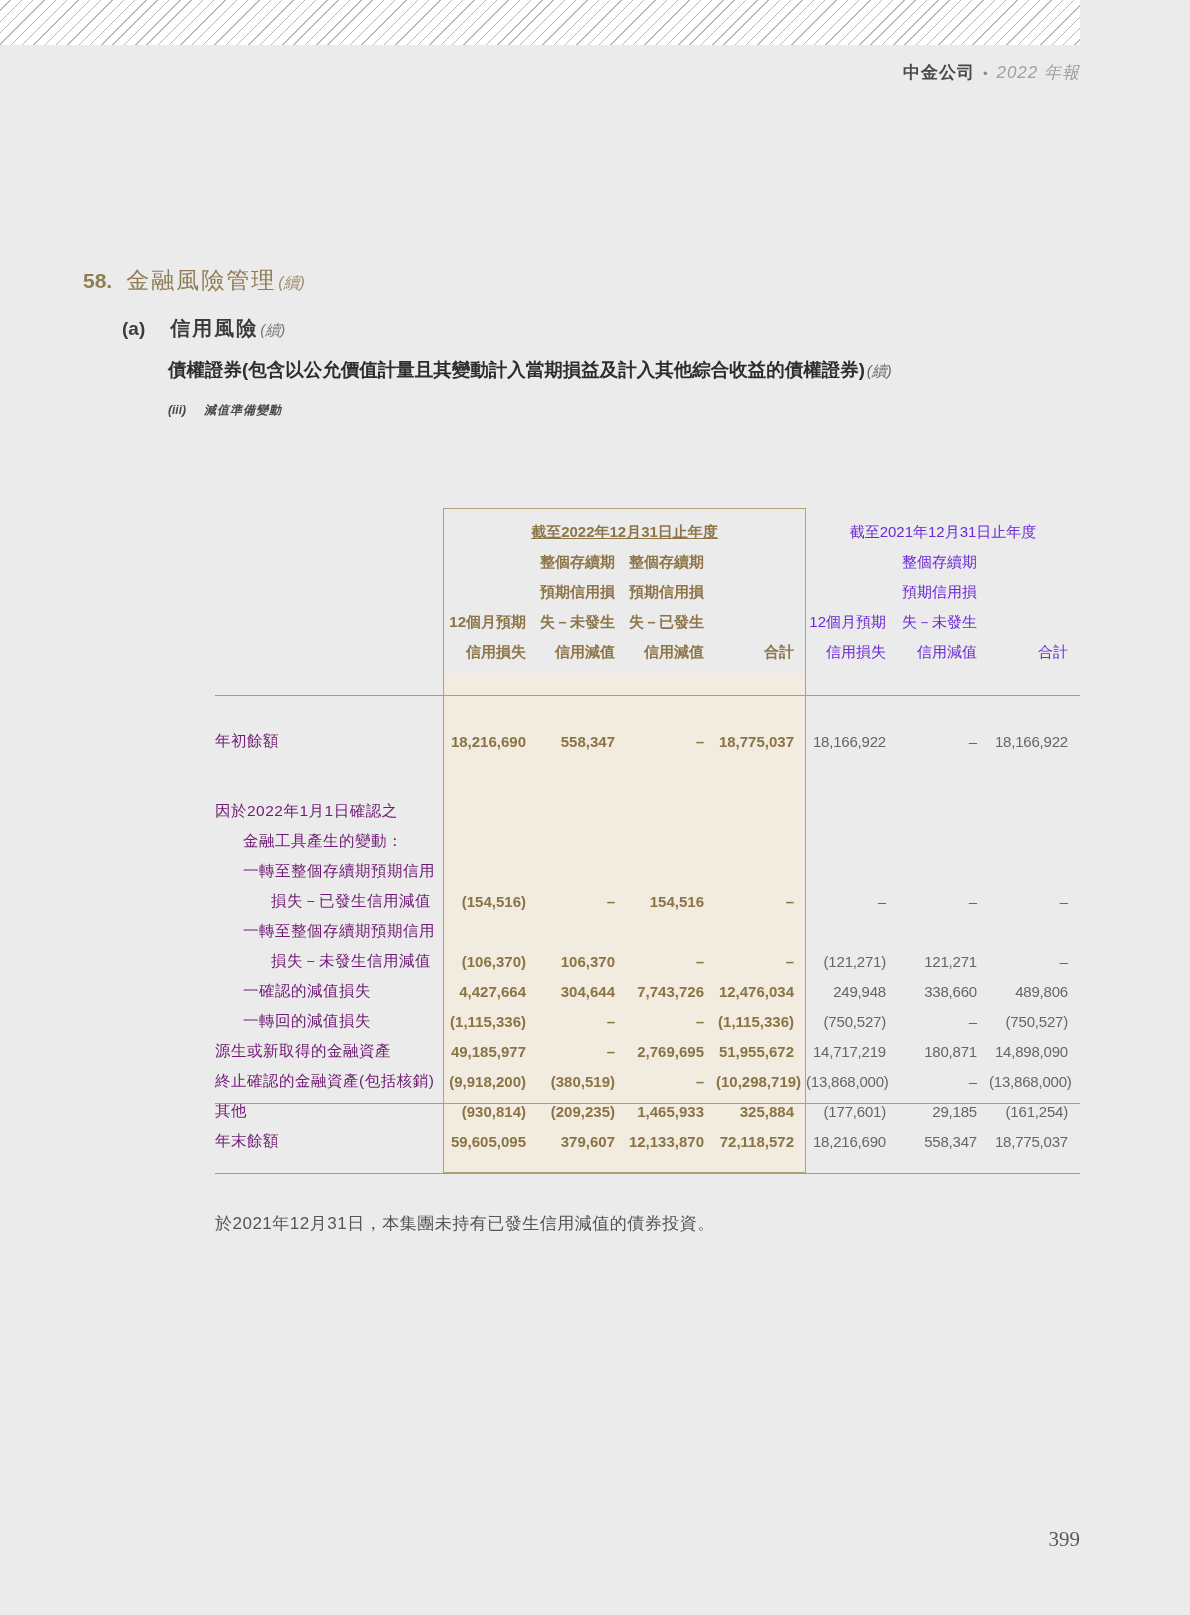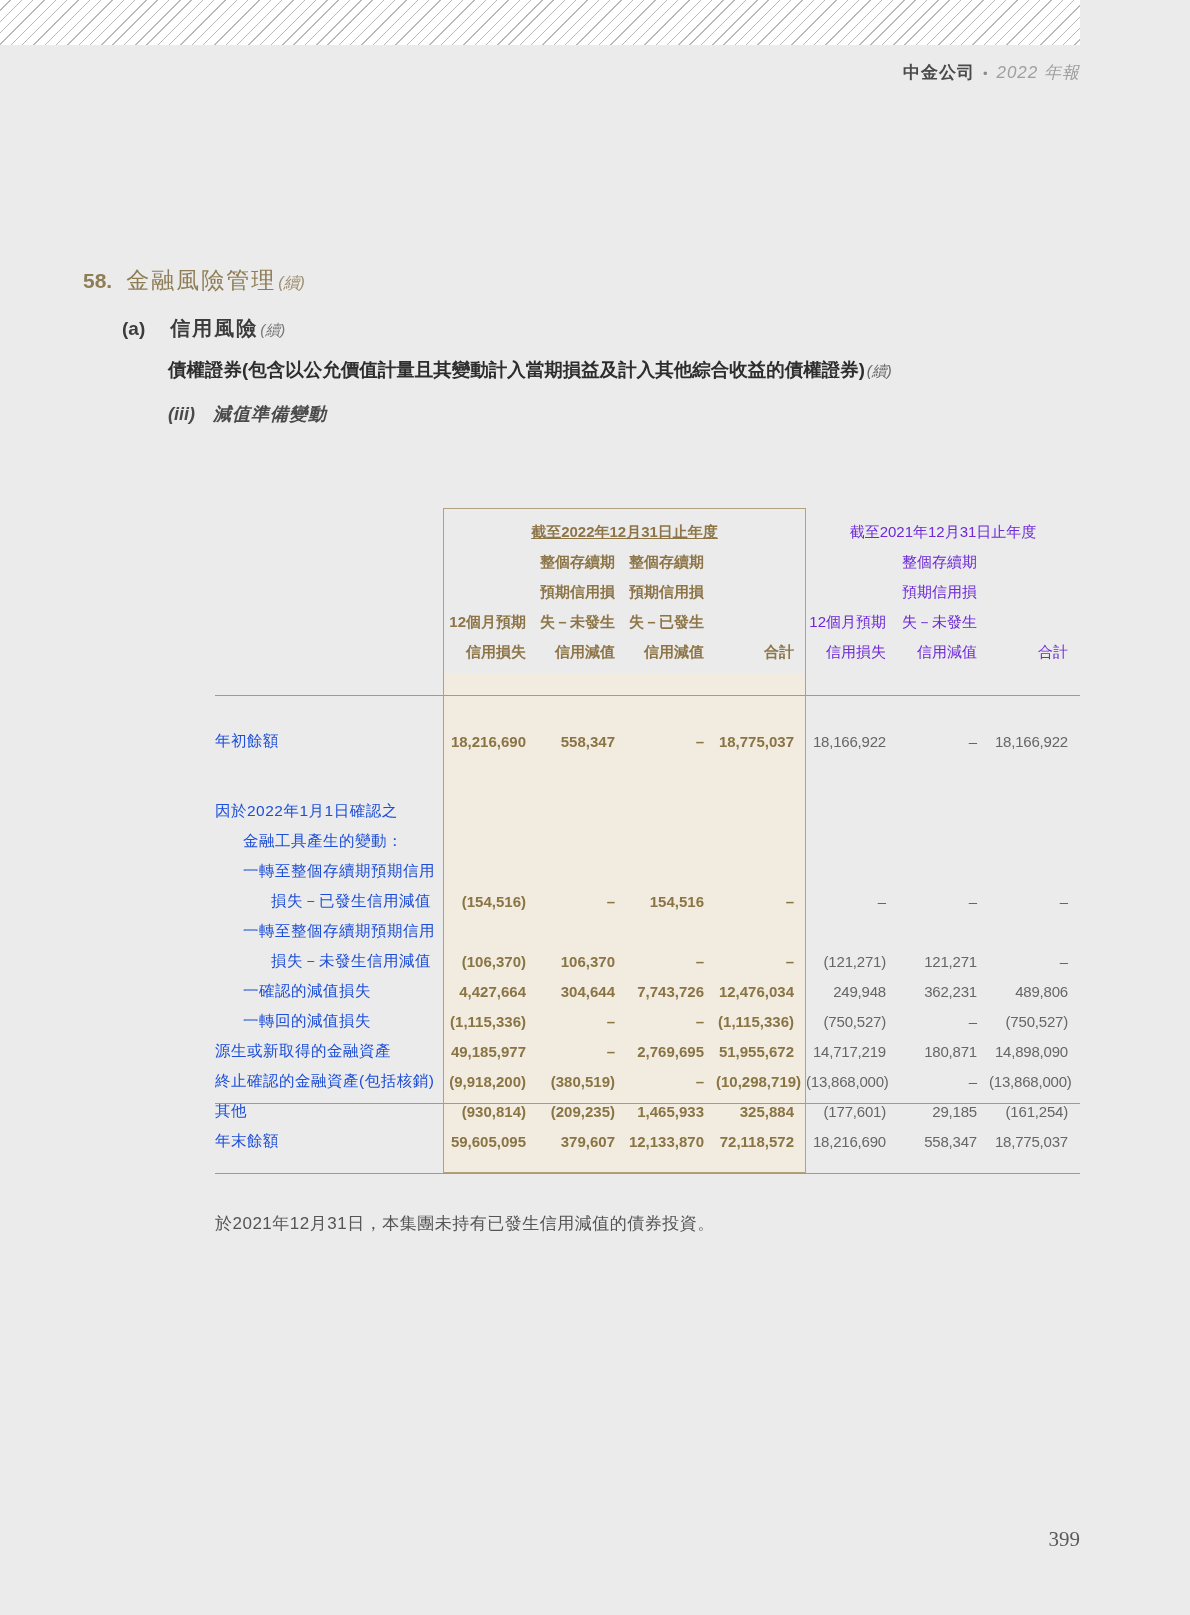--- a/index.html
+++ b/index.html
@@ -26,21 +26,21 @@
   .sec-heading{position:absolute; left:83px; top:265px; color:#8e7c54; white-space:nowrap;}
   .sec-heading .no{font-weight:bold; font-size:21px; margin-right:14px;}
   .sec-heading .t{font-size:23px; letter-spacing:2px;}
   .cont{font-style:italic; font-size:16px; color:#9b8d6d; margin-left:2px;}
   .sub-heading{position:absolute; left:122px; top:315px; color:#3c3c3c; white-space:nowrap;}
   .sub-heading .letter{font-weight:bold; font-size:19px; margin-right:25px;}
   .sub-heading .t{font-weight:bold; font-size:20px; letter-spacing:2px;}
   .sub-heading .cont{color:#777; font-size:15px;}
   .bond-heading{position:absolute; left:168px; top:357px; color:#2d2d2d; font-weight:bold; font-size:18.5px; white-space:nowrap;}
   .bond-heading .cont{font-weight:normal; color:#666; font-size:15px;}
-  .item-heading{position:absolute; left:168px; top:402px; color:#4a4a4a; font-weight:bold; font-style:italic; font-size:18px; white-space:nowrap;}
+  .item-heading{position:absolute; left:168px; top:402px; color:#4a4a4a; font-weight:bold; font-style:italic; font-size:12px; white-space:nowrap;}
   .item-heading .t{margin-left:18px; letter-spacing:1px;}
   .intro{position:absolute; left:215px; top:441px; font-size:17px; color:#555; letter-spacing:0.5px; white-space:nowrap;}
   
   .table-area{position:absolute; left:215px; top:493px; width:865px; height:700px;}
   .box-fill{position:absolute; left:229px; top:180px; width:361px; height:500px; background:#f1ecdf; z-index:0;}
   .box-border{position:absolute; left:228px; top:15px; width:363px; height:665px; border:1px solid #b3a17c; box-sizing:border-box; z-index:3; pointer-events:none;}
   .sep{position:absolute; left:0; width:865px; height:0; border-top:1px solid #9b9b9b; z-index:2;}
   .sep1{top:610px;}
   .sep2{top:680px;}
   .grid{display:grid; grid-template-columns:228px 95px 89px 89px 90px 92px 91px 91px; align-items:center;}
@@ -53,21 +53,21 @@
   .span-head{text-align:center; padding:0;}
   .c2{grid-column:2;} .c3{grid-column:3;} .c4{grid-column:4;} .c5{grid-column:5;}
   .c6{grid-column:6;} .c7{grid-column:7;} .c8{grid-column:8;}
   .sp2022{grid-column:2 / span 4;text-decoration:underline;} .sp2021{grid-column:6 / span 3;}
   .tbody{position:relative; z-index:1;}
   .trow{height:30px;}
   .trow:first-child{margin-top:30px;}
   .trow:nth-child(2){margin-top:40px;}
   .trow:last-child{}
   .cell{white-space:nowrap;}
-  .cell.label{font-size:15.5px; color:#1d4ed8; letter-spacing:0.5px;}
+  .cell.label{font-size:15.5px; color:#701a75; letter-spacing:0.5px;}
   .cell.label.ind1{padding-left:28px;}
   .cell.label.ind2{padding-left:56px;}
   .cell.num{text-align:right; padding-right:12px; font-size:15px;}
   .cell.num.v2022{color:#8a7444; font-weight:bold;}
   .cell.num.v2021{color:#666; letter-spacing:-0.2px;}
   
   .footnote{position:absolute; left:215px; top:1212px; font-size:17px; color:#555; letter-spacing:0.5px; white-space:nowrap;}
   .folio{position:absolute; right:110px; top:1527px; font-family:"Liberation Serif", serif; font-size:21px; color:#5a5a5a;}
 </style>
 </head>
@@ -205,21 +205,21 @@
           <div class="cell num v2021">121,271</div>
           <div class="cell num v2021">–</div>
         </div>
         <div class="grid trow">
           <div class="cell label ind1">一確認的減值損失</div>
           <div class="cell num v2022">4,427,664</div>
           <div class="cell num v2022">304,644</div>
           <div class="cell num v2022">7,743,726</div>
           <div class="cell num v2022">12,476,034</div>
           <div class="cell num v2021">249,948</div>
-          <div class="cell num v2021">362,231</div>
+          <div class="cell num v2021">338,660</div>
           <div class="cell num v2021">489,806</div>
         </div>
         <div class="grid trow">
           <div class="cell label ind1">一轉回的減值損失</div>
           <div class="cell num v2022">(1,115,336)</div>
           <div class="cell num v2022">–</div>
           <div class="cell num v2022">–</div>
           <div class="cell num v2022">(1,115,336)</div>
           <div class="cell num v2021">(750,527)</div>
           <div class="cell num v2021">–</div>

